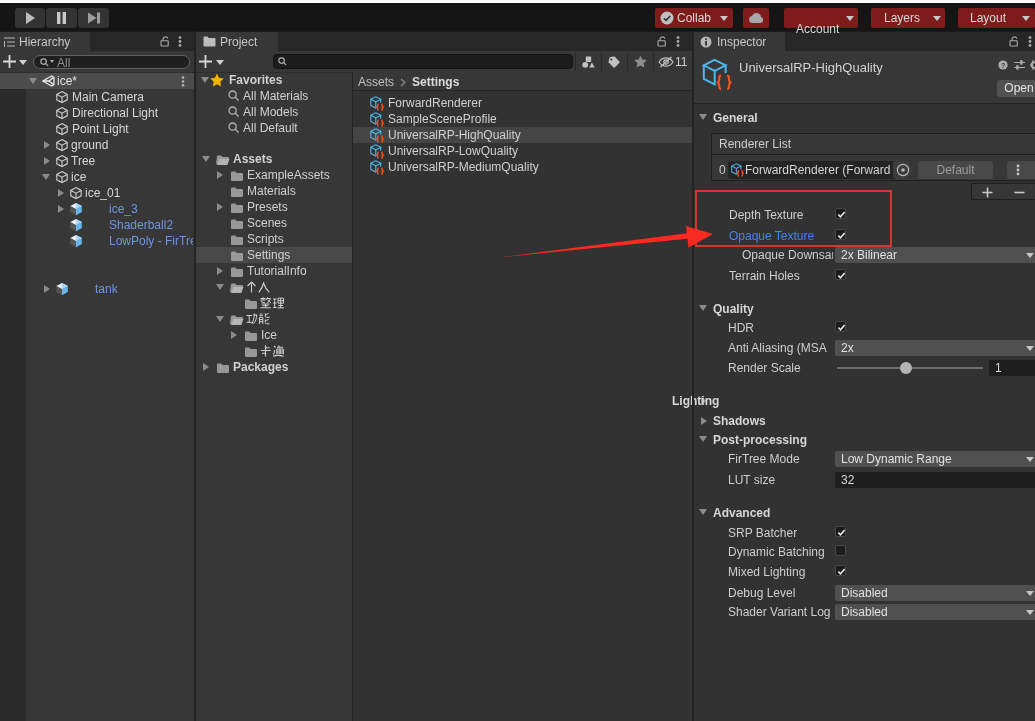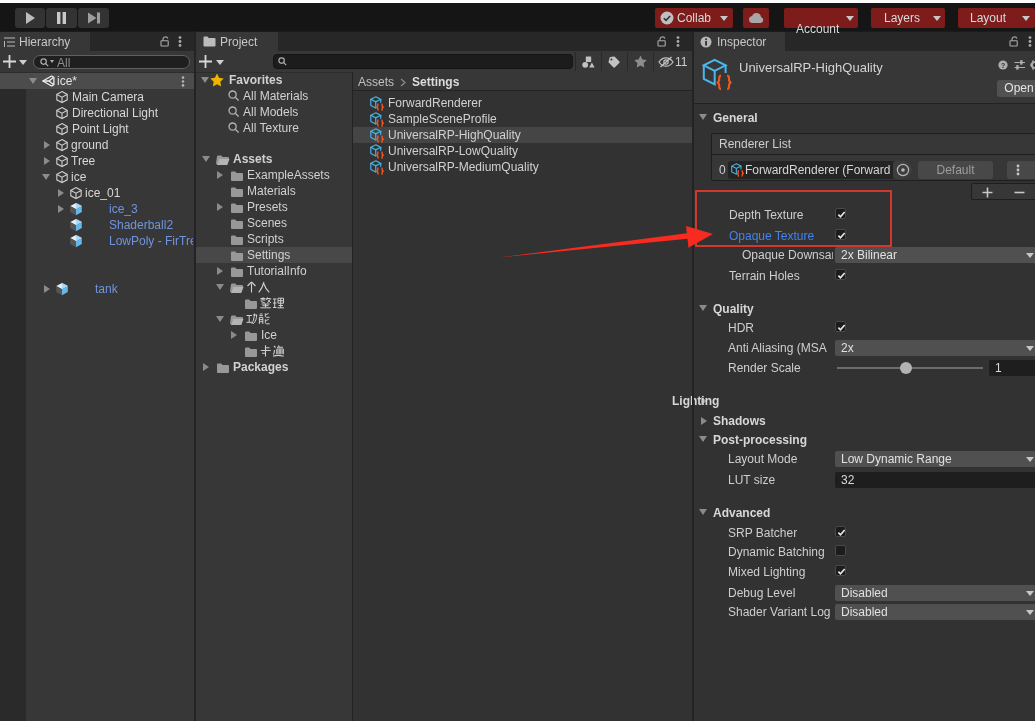--- a/index.html
+++ b/index.html
@@ -363,21 +363,21 @@
   <div class="abs prow" style="left:196px;top:104px;">
       <svg class="abs" style="left:32px;top:2px;" width="11" height="11" viewBox="0 0 11 11">
         <use href="#mag"></use>
       </svg>
       <div class="abs" style="left:47px;">All Models</div>
     </div>
   <div class="abs prow" style="left:196px;top:120px;">
       <svg class="abs" style="left:32px;top:2px;" width="11" height="11" viewBox="0 0 11 11">
         <use href="#mag"></use>
       </svg>
-      <div class="abs" style="left:47px;">All Texture</div>
+      <div class="abs" style="left:47px;">All Default</div>
     </div>
   <div class="abs prow" style="left:196px;top:151px;">
       <div class="abs arr-d" style="left:6px;top:5px;"></div>
       <svg class="abs" style="left:20px;top:1.5px;" width="14" height="13" viewBox="0 0 14 13">
         <use href="#foldo"></use>
       </svg>
       <div class="abs b" style="left:37px;">Assets</div>
     </div>
   <div class="abs prow" style="left:196px;top:167px;">
       <div class="abs arr-r" style="left:21px;top:3.5px;"></div>
@@ -640,21 +640,21 @@
   <div class="abs" style="left:900px;top:362px;width:12px;height:12px;border-radius:50%;background:#b4b4b4;"></div>
   <div class="abs nfield" style="left:989px;top:360px;width:51px;height:16px;">1</div>
 
   <div class="abs arr-r" style="left:701px;top:396.5px;"></div>
   <div class="abs isect" style="left:672px;top:393px;text-align:right;">Lighting</div>
   <div class="abs arr-r" style="left:701px;top:416.5px;"></div>
   <div class="abs isect" style="left:713px;top:413px;">Shadows</div>
 
   <div class="abs arr-d" style="left:699px;top:436px;"></div>
   <div class="abs isect" style="left:713px;top:432px;">Post-processing</div>
-  <div class="abs ilabel" style="left:728px;top:451px;">Layout Mode</div>
+  <div class="abs ilabel" style="left:728px;top:451px;">FirTree Mode</div>
   <div class="abs dd" style="top:451px;">Low Dynamic Range</div>
   <div class="abs ddarr" style="left:1026px;top:457px;"></div>
   <div class="abs ilabel" style="left:728px;top:472px;">LUT size</div>
   <div class="abs nfield" style="left:835px;top:472px;width:205px;height:16px;">32</div>
 
   <div class="abs arr-d" style="left:699px;top:509px;"></div>
   <div class="abs isect" style="left:713px;top:505px;">Advanced</div>
   <div class="abs ilabel" style="left:728px;top:525px;">SRP Batcher</div>
   <div class="abs cb" style="left:835px;top:526px;">
       <svg width="11" height="11" viewBox="0 0 13 13">

